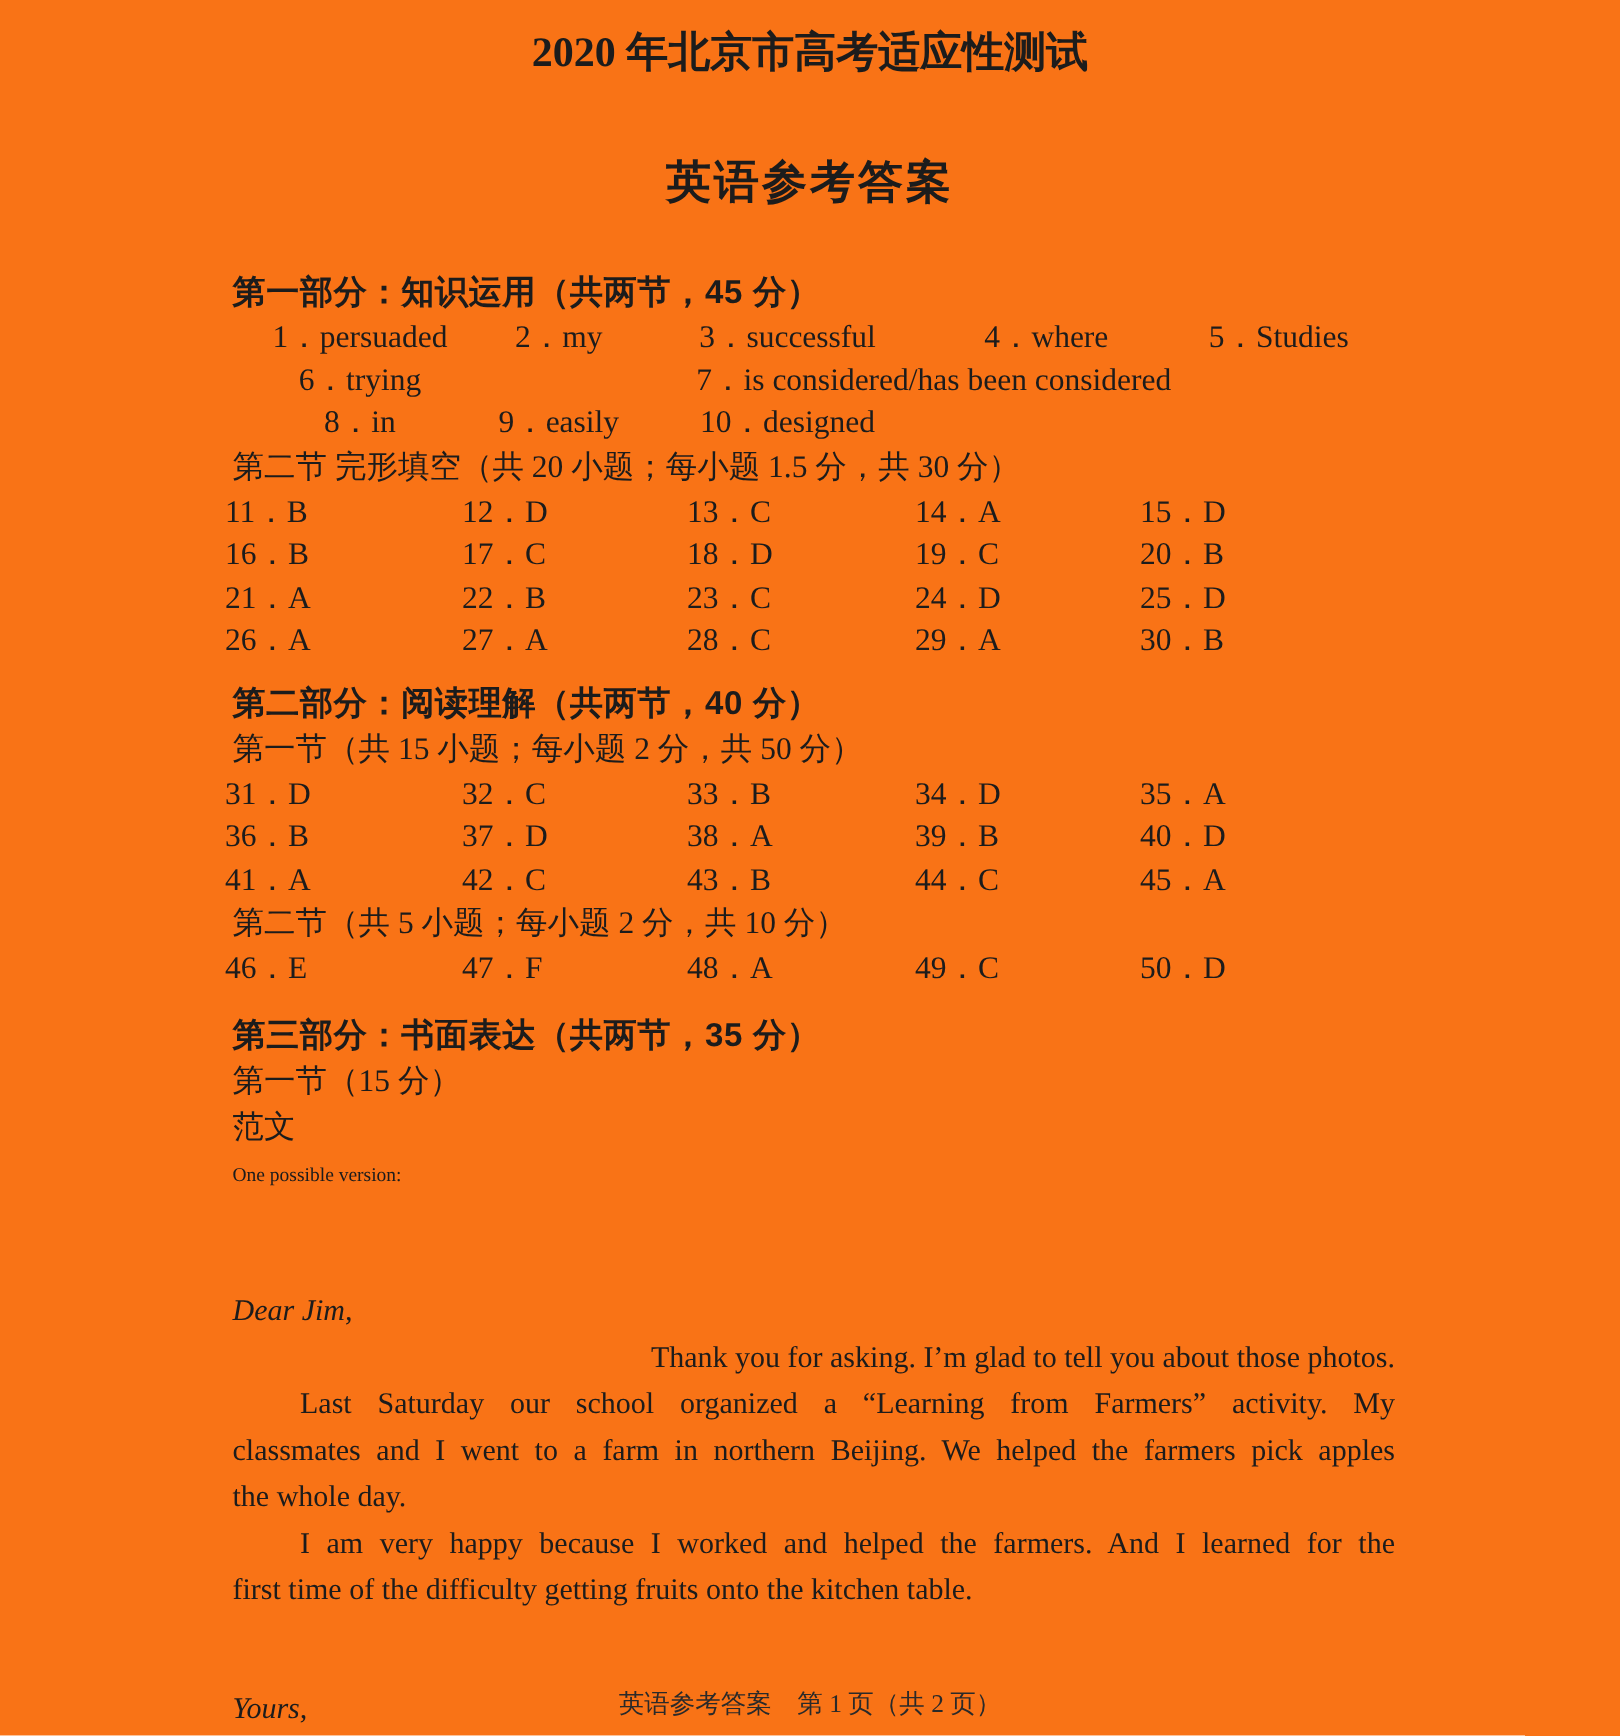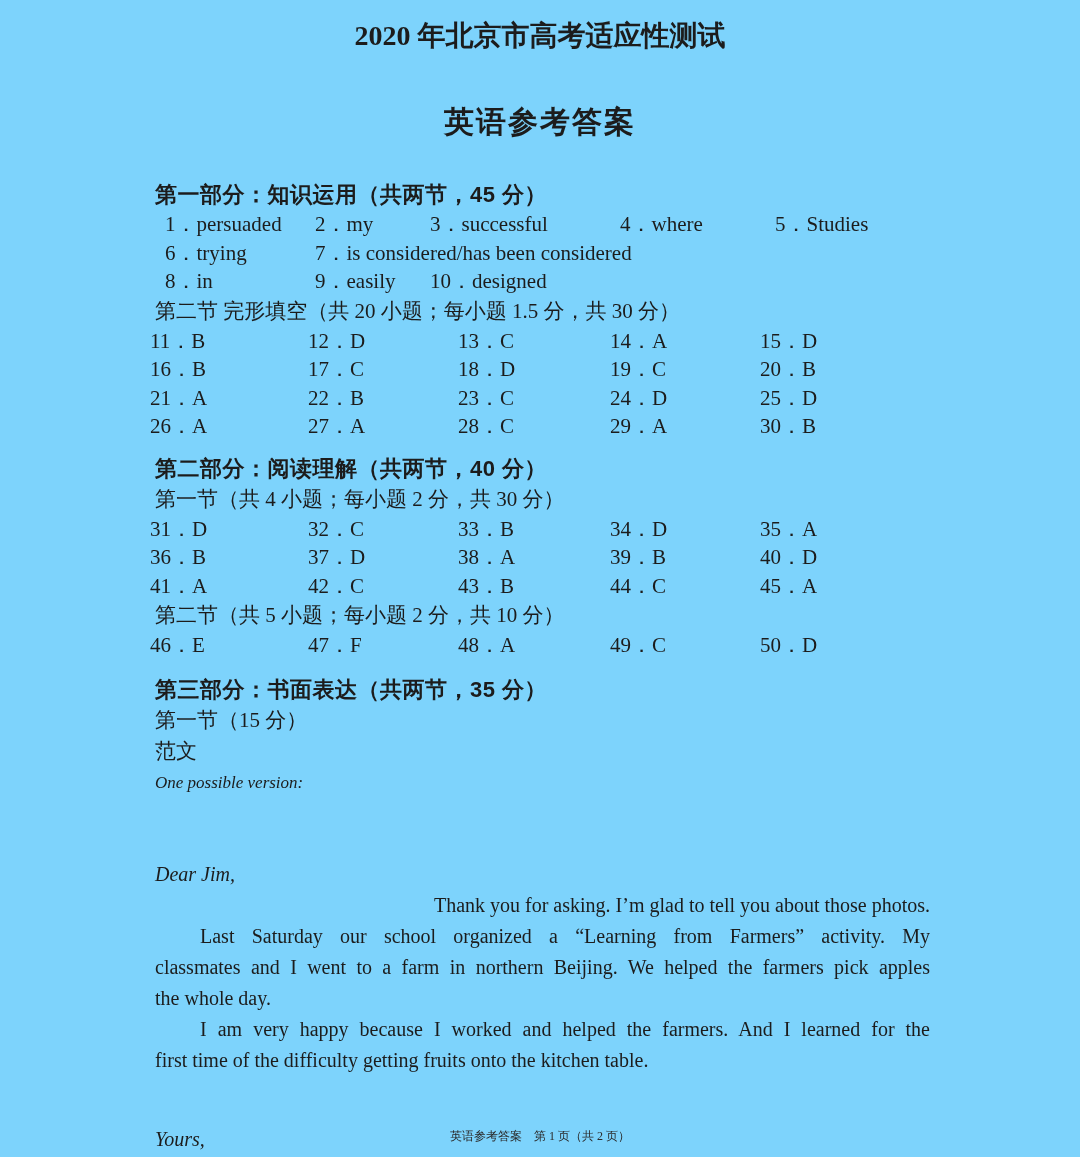--- a/index.html
+++ b/index.html
@@ -11,21 +11,21 @@
     width: 1080px;
     height: 1157px;
     font-family: "Liberation Serif", "DejaVu Serif", serif;
     color: #1c1c1c;
   }
   .page {
     position: relative;
     width: 1080px;
     height: 1157px;
     overflow: hidden;
-    background: #7dd3fc;
+    background: #f97316;
   }
   .doc-title {
     margin: 20px 0 0 0;
     text-align: center;
     font-size: 28px;
     line-height: 32px;
     font-weight: bold;
     font-family: "Liberation Serif", "DejaVu Serif", serif;
   }
   .doc-subtitle {
@@ -57,48 +57,48 @@
   .answer-grid {
     display: grid;
     grid-template-columns: 158px 150px 152px 150px auto;
     margin-left: -5px;
     font-size: 21px;
     line-height: 28.5px;
   }
   .grammar-grid {
     grid-template-columns: 150px 115px 190px 155px auto;
     margin-left: 10px;
+    text-align: center;
   }
   .cell { white-space: nowrap; }
   .cell-span { grid-column: 2 / -1; }
   .plain-line {
-    font-size: 17px;
+    font-size: 13px;
     line-height: 31px;
-    font-style: italic;
   }
   .essay-line {
     font-size: 20px;
     line-height: 31px;
     white-space: nowrap;
   }
   .indent { text-indent: 45px; text-align: right; }
   .stretch {
     white-space: normal;
     text-align: justify;
     text-align-last: justify;
   }
   .italic { font-style: italic; margin-top: 48px; }
   .para-gap { height: 13px; }
   .page-footer {
     position: absolute;
     left: 0;
     right: 0;
     bottom: 11px;
     text-align: center;
-    font-size: 12px;
+    font-size: 17px;
     line-height: 20px;
     color: #2a2a2a;
   }
 </style>
 </head>
 <body>
 
 <div class="page">
 
   <h1 class="doc-title">2020 年北京市高考适应性测试</h1>
@@ -140,21 +140,21 @@
       <span class="cell">24．D</span>
       <span class="cell">25．D</span>
       <span class="cell">26．A</span>
       <span class="cell">27．A</span>
       <span class="cell">28．C</span>
       <span class="cell">29．A</span>
       <span class="cell">30．B</span>
     </div>
 
     <div class="part-heading part2-gap">第二部分：阅读理解（共两节，40 分）</div>
-    <div class="section-line">第一节（共 4 小题；每小题 2 分，共 30 分）</div>
+    <div class="section-line">第一节（共 15 小题；每小题 2 分，共 50 分）</div>
 
     <div class="answer-grid">
       <span class="cell">31．D</span>
       <span class="cell">32．C</span>
       <span class="cell">33．B</span>
       <span class="cell">34．D</span>
       <span class="cell">35．A</span>
       <span class="cell">36．B</span>
       <span class="cell">37．D</span>
       <span class="cell">38．A</span>

